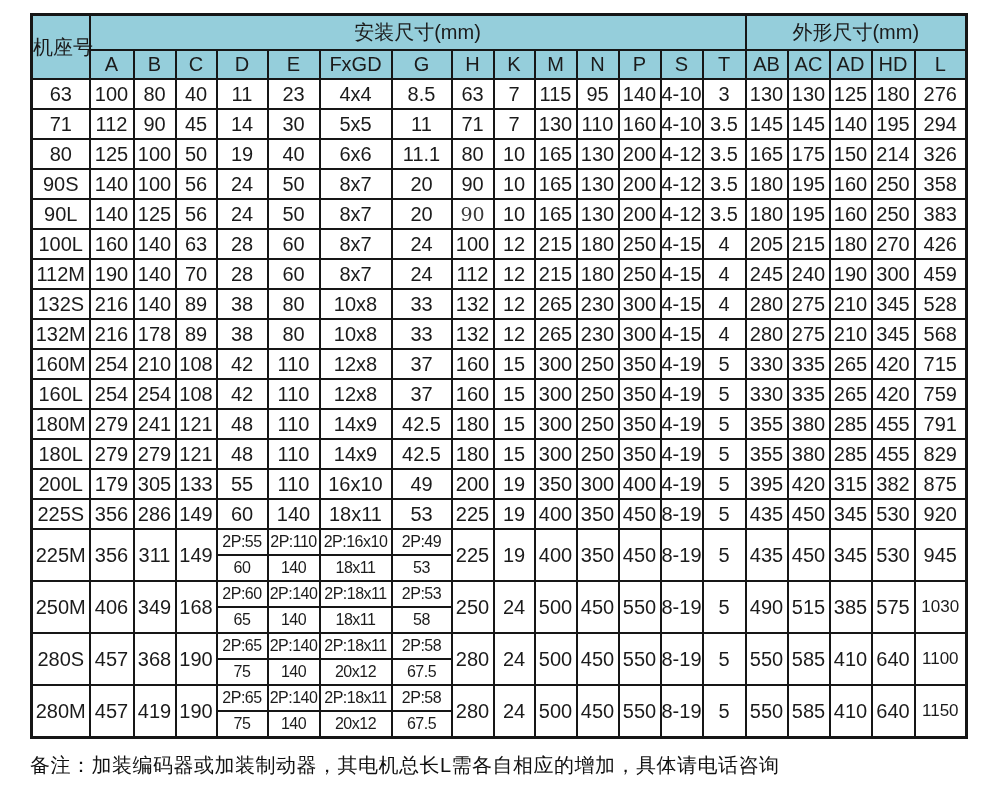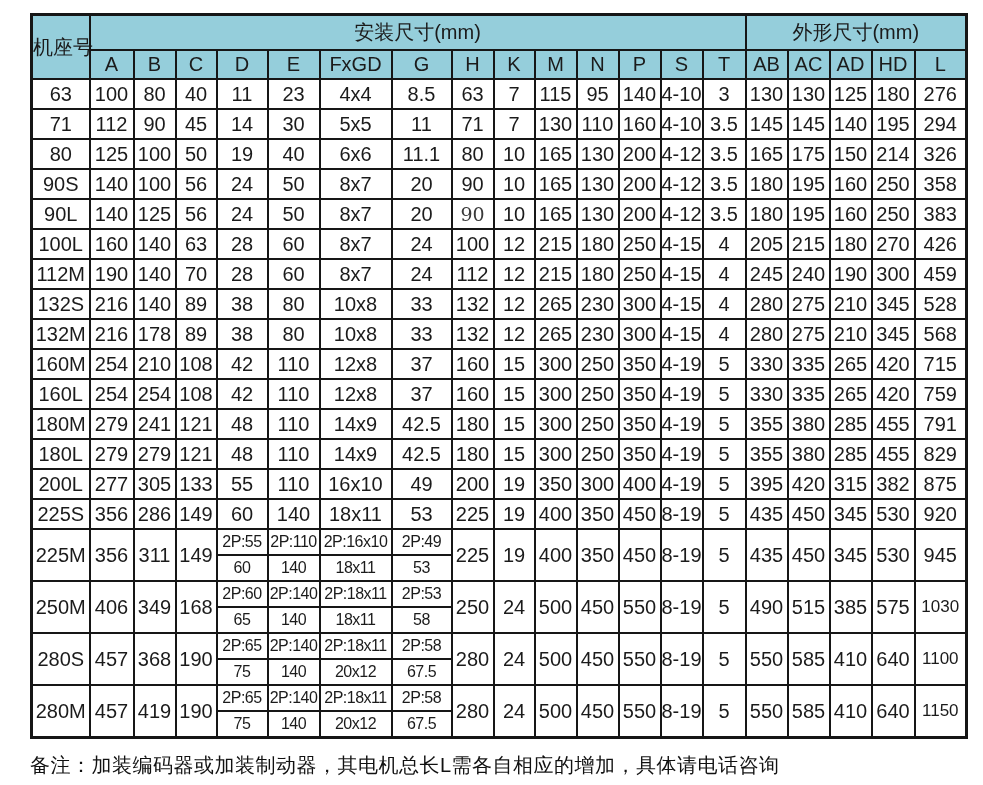--- a/index.html
+++ b/index.html
@@ -404,21 +404,21 @@
           <td>4-19</td>
           <td>5</td>
           <td>355</td>
           <td>380</td>
           <td>285</td>
           <td>455</td>
           <td>829</td>
         </tr>
         <tr>
           <td>200L</td>
-          <td>277</td>
+          <td>179</td>
           <td>305</td>
           <td>133</td>
           <td>55</td>
           <td>110</td>
           <td>16x10</td>
           <td>49</td>
           <td>200</td>
           <td>19</td>
           <td>350</td>
           <td>300</td>

